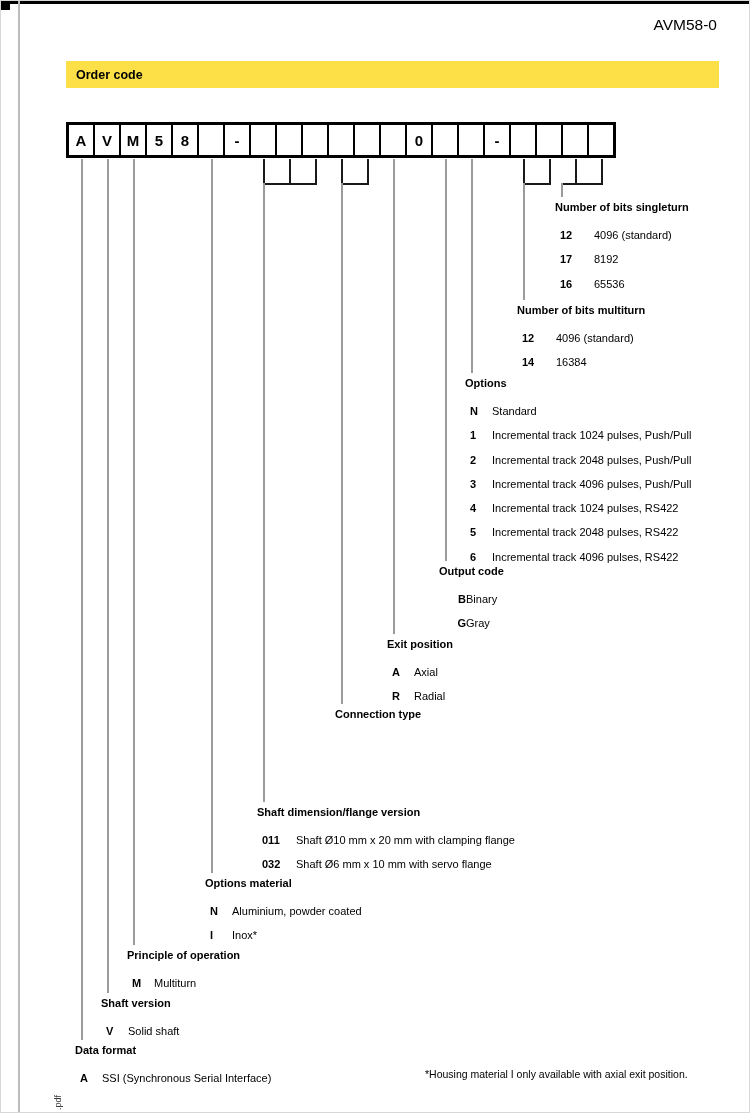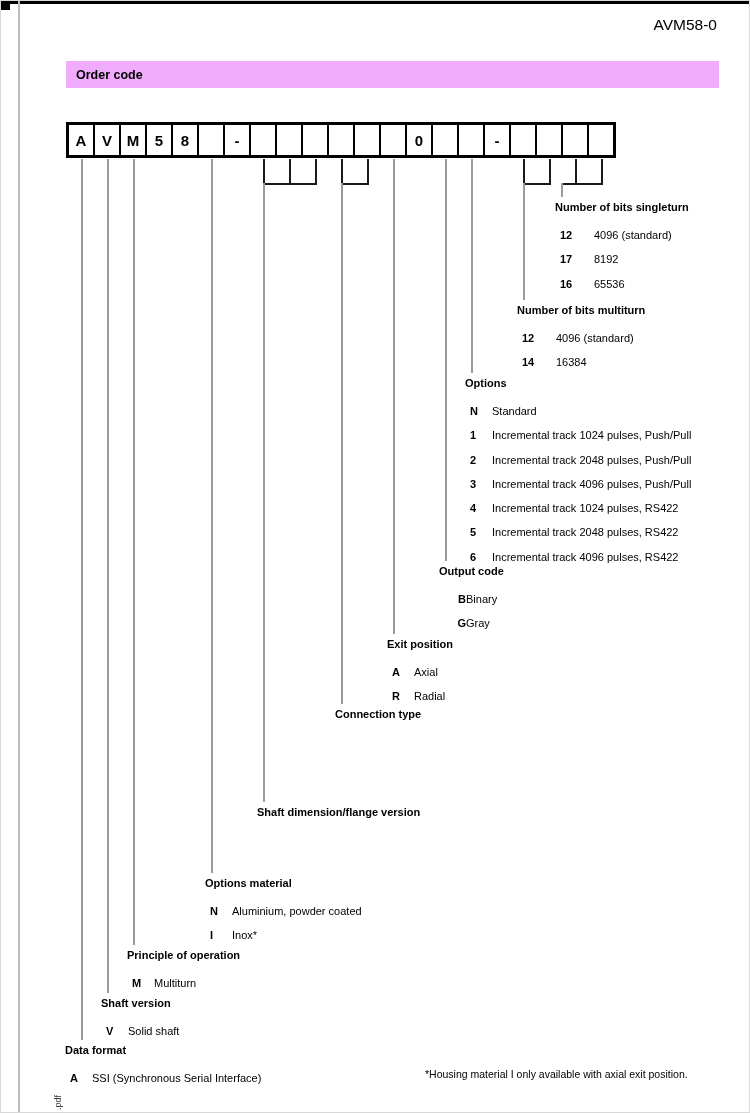--- a/index.html
+++ b/index.html
@@ -55,21 +55,21 @@
 </head>
 <body>
 
 <div class="page">
   <div class="top-rule"></div>
   <div class="corner-mark"></div>
   <div class="edge-line"></div>
 
   <div class="doc-model">AVM58-0</div>
 
-  <div class="section-bar" style="background: #f0abfc;">
+  <div class="section-bar" style="background: #fde047;">
     <span>Order code</span>
   </div>
 
   <div class="boxrow" id="boxrow">
       <div class="cell">A</div>
       <div class="cell">V</div>
       <div class="cell">M</div>
       <div class="cell">5</div>
       <div class="cell">8</div>
       <div class="cell"></div>
@@ -198,20 +198,30 @@
       <div class="group wide" style="left: 334px; top: 707px;">
         <div class="g-title">Connection type</div>
       </div>
       <div class="stub" style="left: 262px; top: 158px; height: 24px;"></div>
       <div class="stub" style="left: 288px; top: 158px; height: 24px;"></div>
       <div class="stub" style="left: 314px; top: 158px; height: 24px;"></div>
       <div class="shelf" style="left: 262px; top: 182px; width: 53.5px;"></div>
       <div class="vline" style="left: 262px; top: 182px; height: 619px;"></div>
       <div class="group wide" style="left: 256px; top: 805px;">
         <div class="g-title">Shaft dimension/flange version</div>
+        <div style="padding-left: 5px;">
+          <div class="row">
+            <span class="code">011</span>
+            <span class="desc">Shaft Ø10 mm x 20 mm with clamping flange</span>
+          </div>
+          <div class="row">
+            <span class="code">032</span>
+            <span class="desc">Shaft Ø6 mm x 10 mm with servo flange</span>
+          </div>
+        </div>
       </div>
       <div class="vline" style="left: 210px; top: 158px; height: 714px;"></div>
       <div class="group" style="left: 204px; top: 876px;">
         <div class="g-title">Options material</div>
         <div style="padding-left: 5px;">
           <div class="row">
             <span class="code">N</span>
             <span class="desc">Aluminium, powder coated</span>
           </div>
           <div class="row">
@@ -234,21 +244,21 @@
       <div class="group" style="left: 100px; top: 996px;">
         <div class="g-title">Shaft version</div>
         <div style="padding-left: 5px;">
           <div class="row">
             <span class="code">V</span>
             <span class="desc">Solid shaft</span>
           </div>
         </div>
       </div>
       <div class="vline" style="left: 80px; top: 158px; height: 881px;"></div>
-      <div class="group" style="left: 64px; top: 1043px;">
+      <div class="group" style="left: 74px; top: 1043px;">
         <div class="g-title">Data format</div>
         <div style="padding-left: 5px;">
           <div class="row">
             <span class="code">A</span>
             <span class="desc">SSI (Synchronous Serial Interface)</span>
           </div>
         </div>
       </div>
     </div>
 

